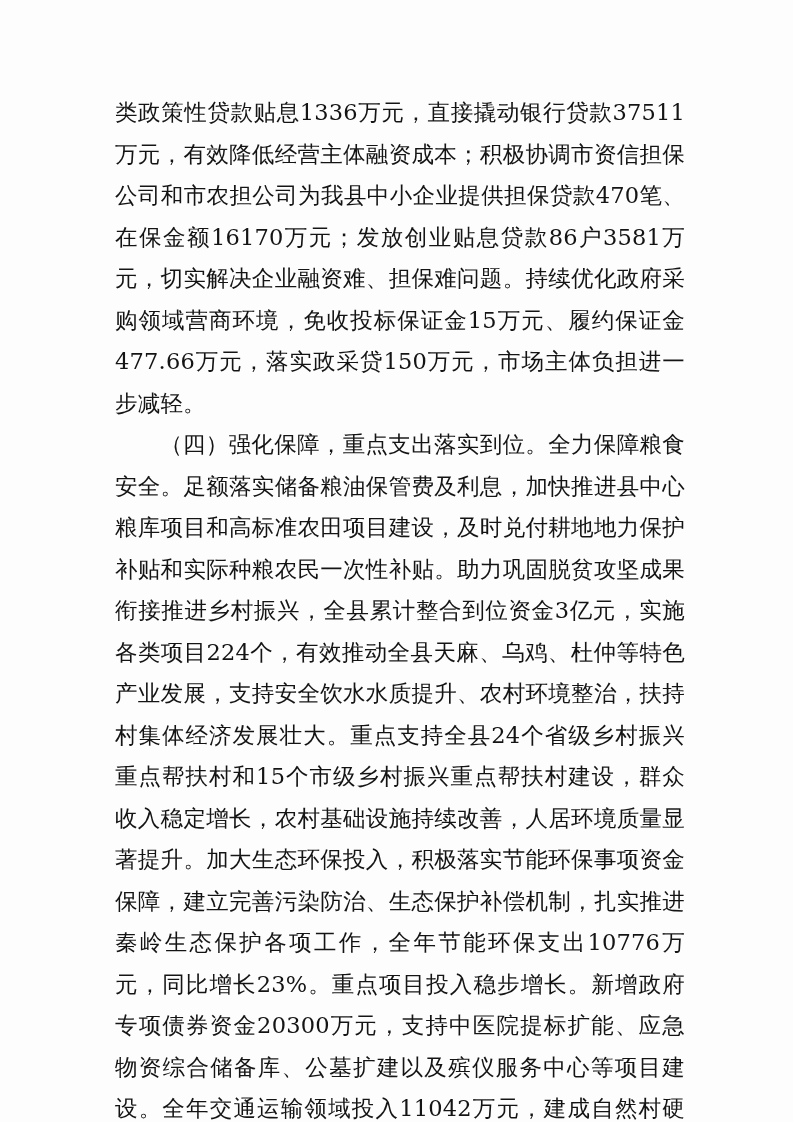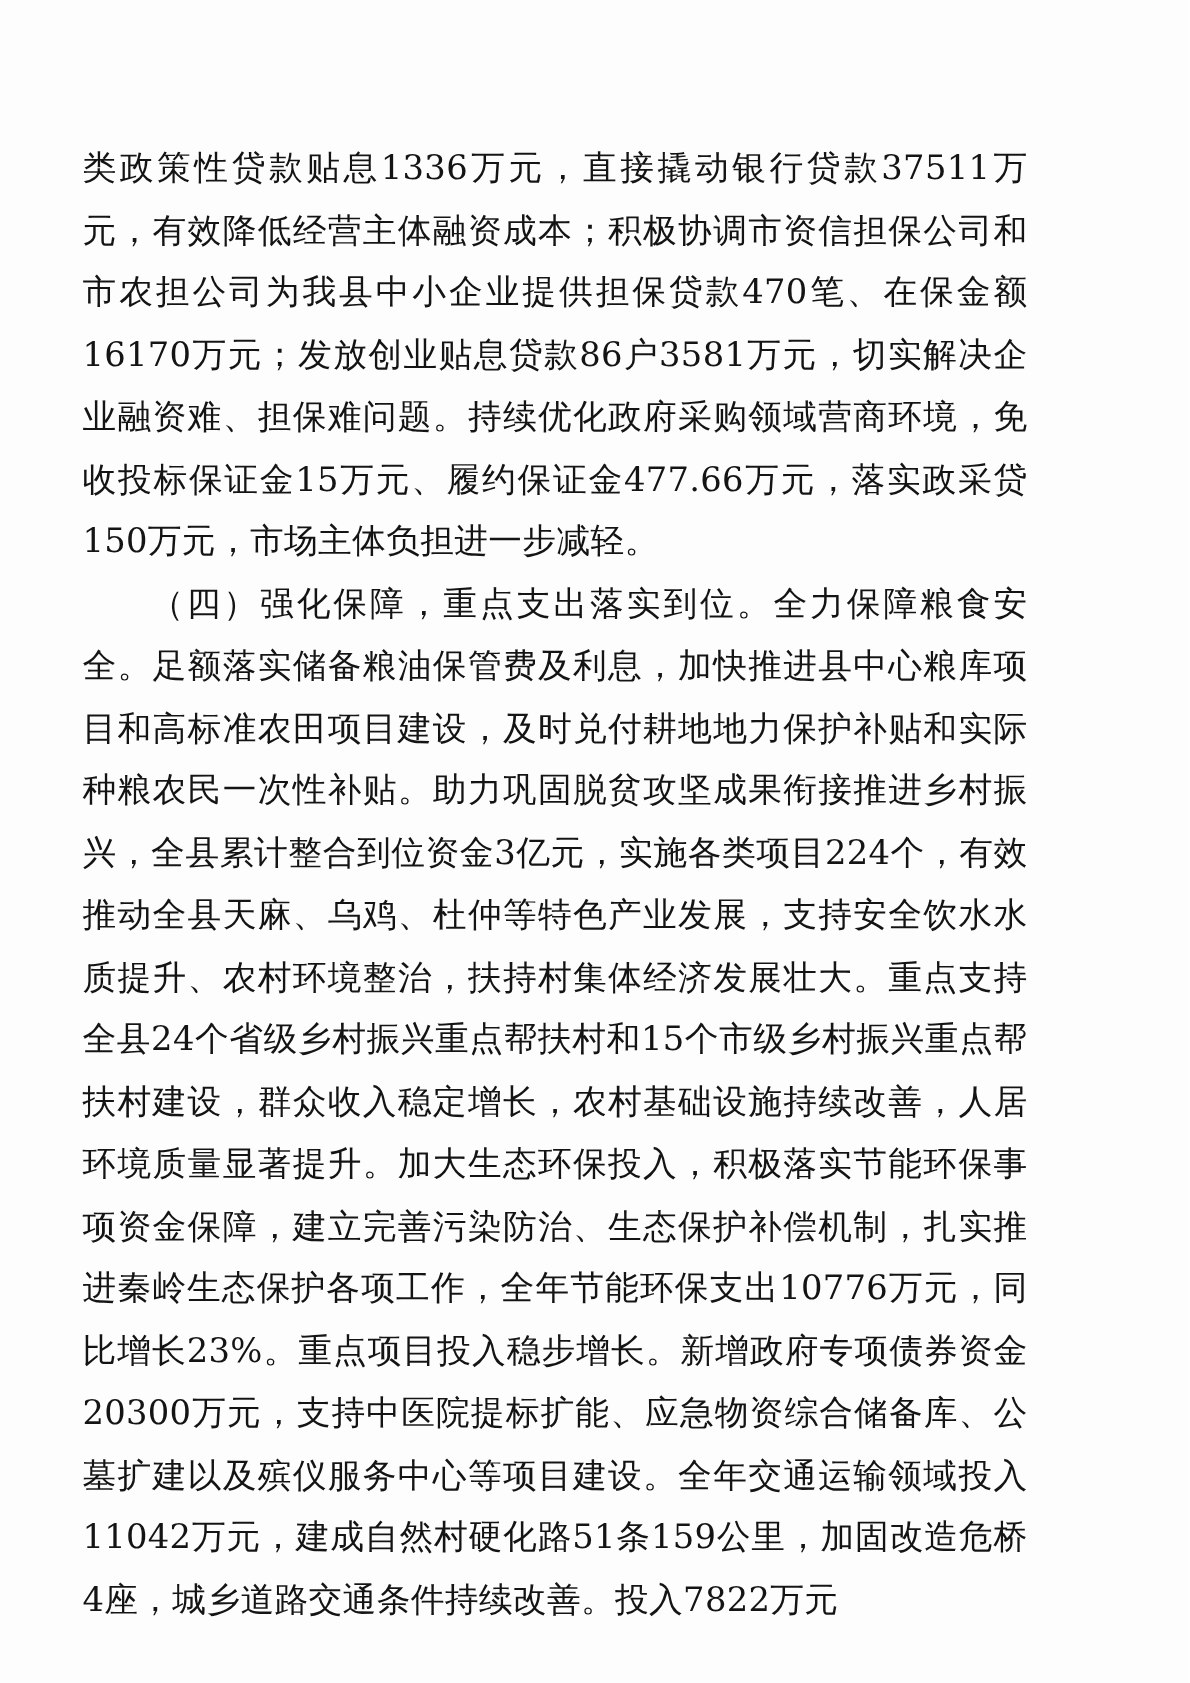--- a/index.html
+++ b/index.html
@@ -13,21 +13,21 @@
     font-family: "DejaVu Serif", "Liberation Serif", serif;
     color: #1a1a1a;
     overflow: hidden;
   }
   .page {
     position: relative;
     width: 793px;
     height: 1122px;
     background: #fdfdfd;
     box-sizing: border-box;
-    padding: 92px 108px 86px 55px;
+    padding: 92px 108px 86px 115px;
   }
   .doc-body {
     font-size: 22.5px;
     line-height: 41.5px;
     letter-spacing: 0.2px;
     text-align: justify;
     text-justify: inter-ideograph;
     color: #141414;
   }
   .para {

